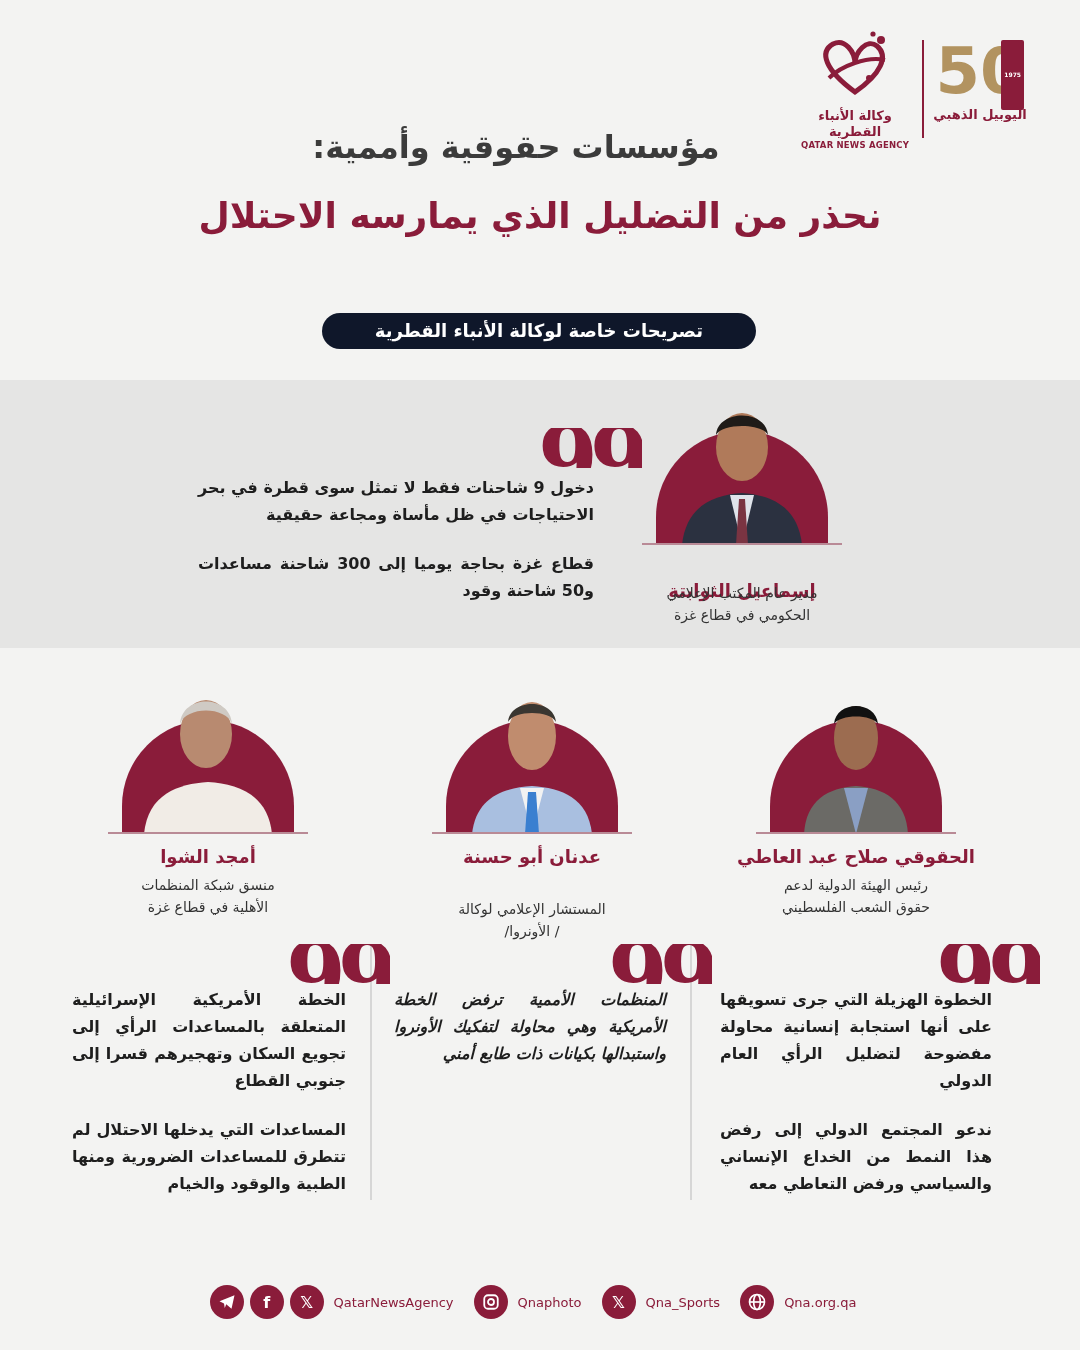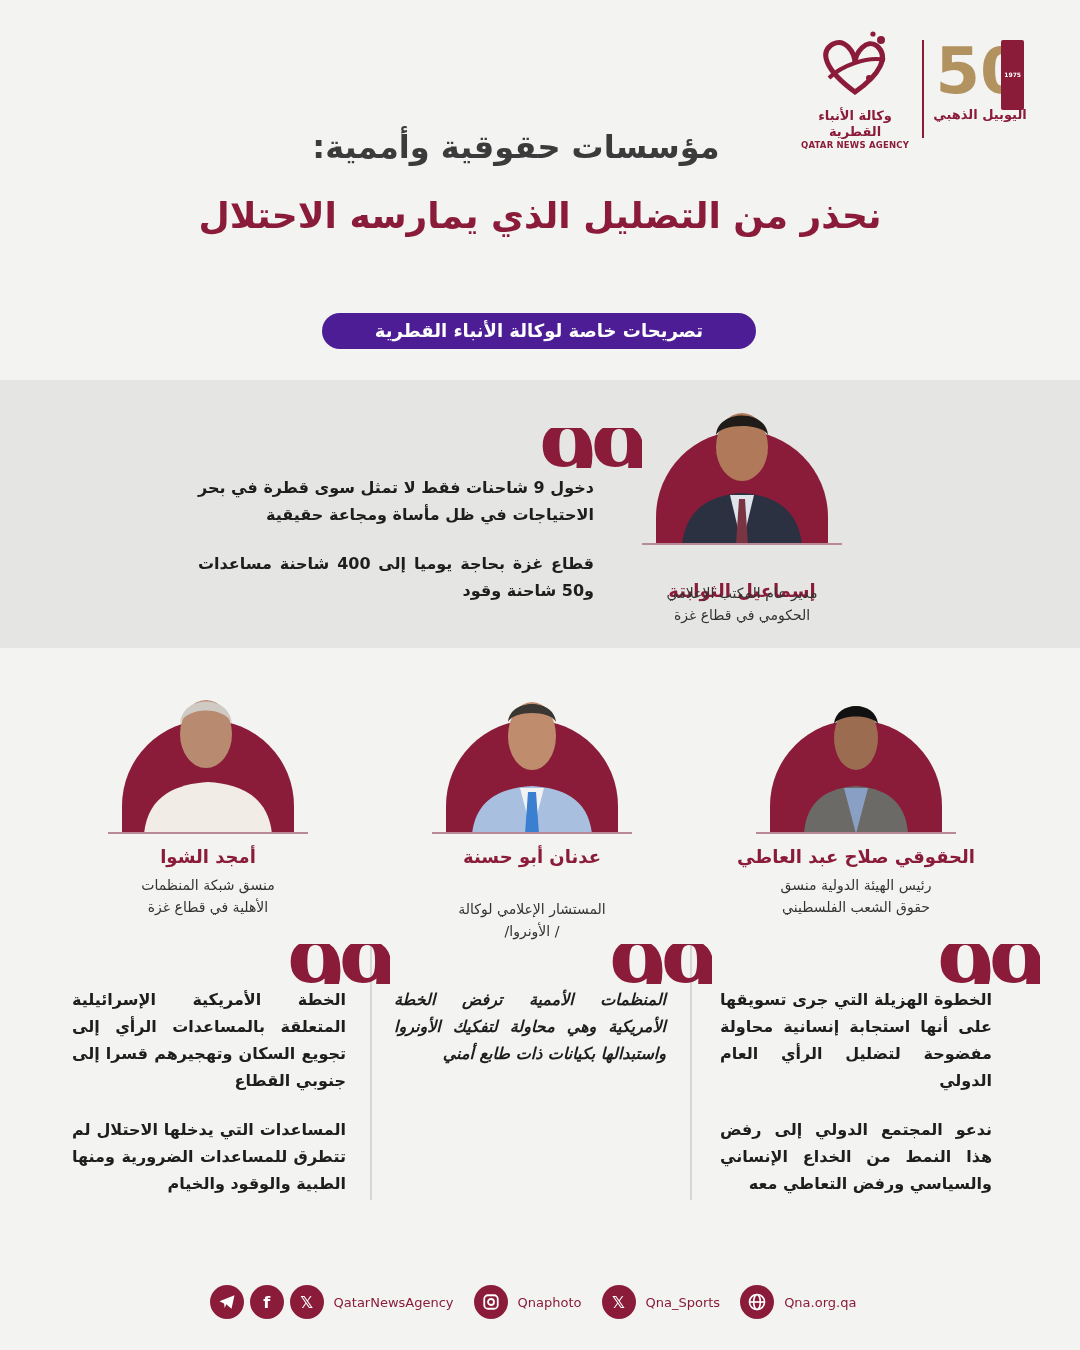--- a/index.html
+++ b/index.html
@@ -21,21 +21,21 @@
   .logo-qna .en { font-size: 8.5px; font-weight: bold; color: #8a1c3a; direction: ltr; letter-spacing: .2px; }
   .logo-sep { left: 922px; top: 40px; width: 2px; height: 98px; background: #8a1c3a; }
   .logo-50 { left: 928px; top: 36px; width: 104px; height: 104px; text-align: center; }
   .logo-50 .num { font-family: "DejaVu Sans", sans-serif; font-size: 64px; font-weight: bold; color: #b29360; line-height: 70px; direction: ltr; position: relative; }
   .logo-50 .yr { position: absolute; right: 8px; top: 4px; background: #8a1c3a; color: #fff; font-size: 6px; padding: 0 3px; border-radius: 2px; direction: ltr; }
   .logo-50 .sub { font-size: 13px; font-weight: bold; color: #8a1c3a; line-height: 18px; }
 
   
   .kicker { left: 0; top: 128px; width: 972px; text-align: center; font-size: 32px; font-weight: bold; color: #3b3b3b; padding-left: 60px; }
   .headline { left: 0; top: 190px; width: 1080px; text-align: center; font-size: 36px; font-weight: bold; color: #8a1c3a; line-height: 52px; }
-  .pill { left: 322px; top: 313px; width: 434px; height: 36px; border-radius: 18px; background: #4c1d95; color: #fff; font-size: 18px; font-weight: bold; text-align: center; line-height: 36px; }
+  .pill { left: 322px; top: 313px; width: 434px; height: 36px; border-radius: 18px; background: #0f172a; color: #fff; font-size: 18px; font-weight: bold; text-align: center; line-height: 36px; }
 
   
   .band { left: 0; top: 380px; width: 1080px; height: 268px; background: #e5e5e4; }
 
   .portrait { position: absolute; width: 200px; height: 150px; overflow: hidden; }
   .portrait .arch { position: absolute; left: 14px; bottom: 0; width: 172px; height: 114px; background: #8a1c3a; border-radius: 86px 86px 0 0; }
   .portrait .person { position: absolute; left: 50%; bottom: 0; transform: translateX(-50%); width: 140px; height: 150px; }
   .portrait .base { position: absolute; left: 0; bottom: 0; width: 200px; height: 2px; background: #b98a96; }
   .name { position: absolute; font-size: 18px; font-weight: bold; color: #8a1c3a; text-align: center; white-space: nowrap; }
   .role { position: absolute; font-size: 14px; color: #333; text-align: center; line-height: 22px; }
@@ -97,36 +97,36 @@
 </div>
 <div class="name" style="left:642px; top:580px; width:200px;">إسماعيل الثوابتة</div>
 <div class="role" style="left:632px; top:582px; width:220px;">
   <div>مدير عام المكتب الإعلامي</div>
   <div>الحكومي في قطاع غزة</div>
 </div>
 
 <div class="quote-mark" style="left:538px; top:428px;">99</div>
 <div class="qtext" style="left:198px; top:474px; width:396px;">
   <p>دخول 9 شاحنات فقط لا تمثل سوى قطرة في بحر الاحتياجات في ظل مأساة ومجاعة حقيقية</p>
-  <p>قطاع غزة بحاجة يوميا إلى 400 شاحنة مساعدات و50 شاحنة وقود</p>
+  <p>قطاع غزة بحاجة يوميا إلى 300 شاحنة مساعدات و50 شاحنة وقود</p>
 </div>
 
 <div class="portrait" style="left:756px; top:684px;">
   <div class="arch"></div>
   <svg class="person" viewBox="0 0 140 150">
     <path d="M18 150 C 20 116, 42 104, 70 102 C 98 104, 120 116, 122 150 Z" fill="#6b6a66"></path>
     <path d="M58 104 L70 150 L82 104 Z" fill="#8a9fc4"></path>
     <ellipse cx="70" cy="54" rx="22" ry="32" fill="#9c6c50"></ellipse>
     <path d="M48 40 C 50 16, 90 16, 92 40 C 86 30, 54 30, 48 40 Z" fill="#111"></path>
   </svg>
   <div class="base"></div>
 </div>
 <div class="name" style="left:716px; top:846px; width:280px;">الحقوقي صلاح عبد العاطي</div>
 <div class="role" style="left:726px; top:874px; width:260px;">
-  <div>رئيس الهيئة الدولية منسق</div>
+  <div>رئيس الهيئة الدولية لدعم</div>
   <div>حقوق الشعب الفلسطيني</div>
 </div>
 
 <div class="portrait" style="left:432px; top:684px;">
   <div class="arch"></div>
   <svg class="person" viewBox="0 0 140 150">
     <path d="M10 150 C 14 114, 40 104, 70 102 C 100 104, 126 114, 130 150 Z" fill="#a9bfe0"></path>
     <path d="M58 104 L70 150 L82 104 Z" fill="#f2f2f2"></path>
     <path d="M66 108 L74 108 L77 150 L63 150 Z" fill="#3a7fd0"></path>
     <ellipse cx="70" cy="52" rx="24" ry="34" fill="#c08c6e"></ellipse>

